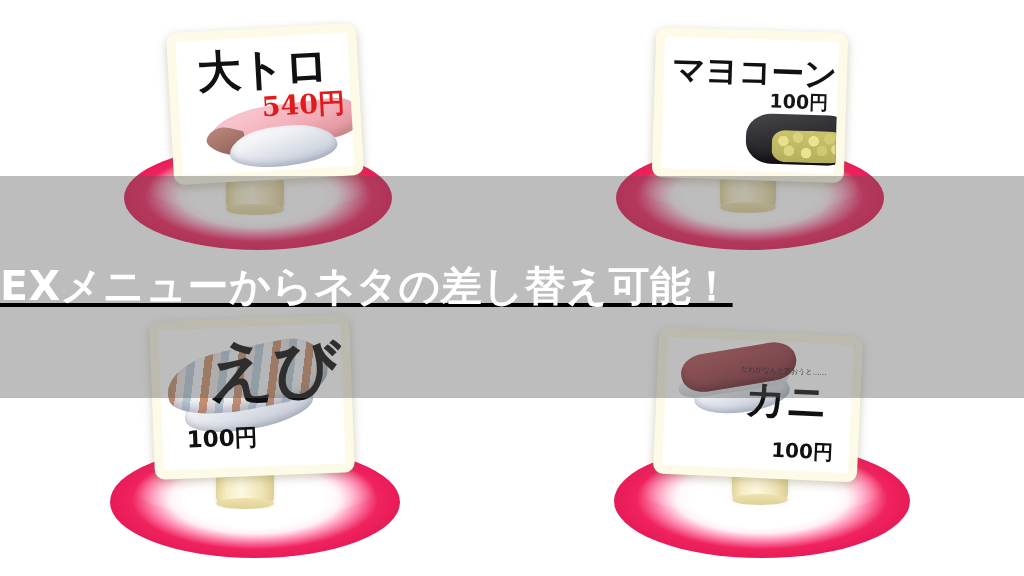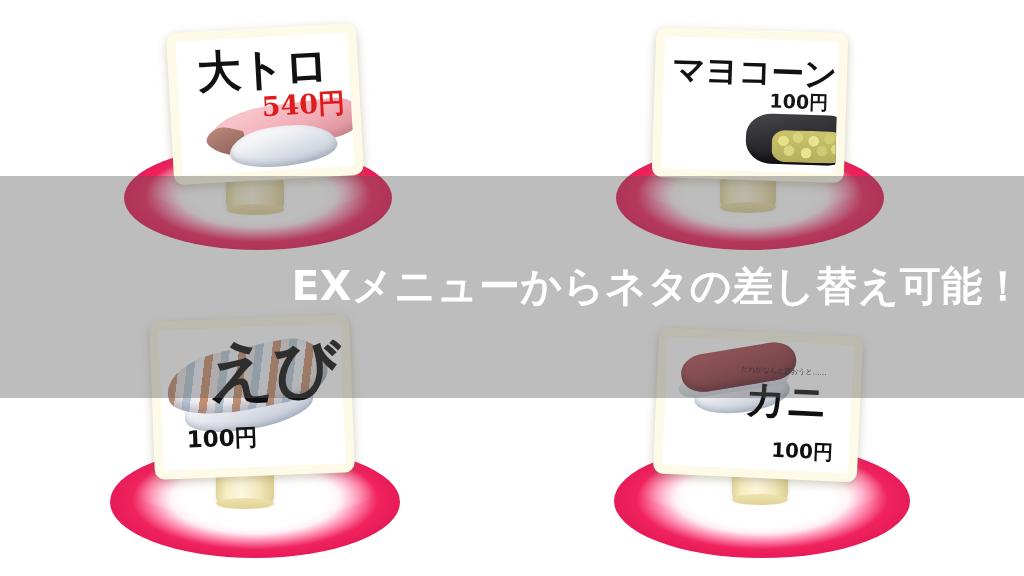--- a/index.html
+++ b/index.html
@@ -256,23 +256,24 @@
   
   .caption-band {
     position: absolute;
     left: 0;
     top: 176px;
     width: 1024px;
     height: 222px;
     background: rgba(90,90,90,0.40);
     display: flex;
     flex-direction: column;
-    align-items: flex-end;
+    align-items: flex-start;
     justify-content: center;
     gap: 20px;
+    text-decoration: underline;
   }
   .caption-line {
     color: #ffffff;
     font-weight: bold;
     font-size: 41px;
     line-height: 1.12;
     letter-spacing: 0.01em;
     white-space: nowrap;
     text-align: center;
   }

